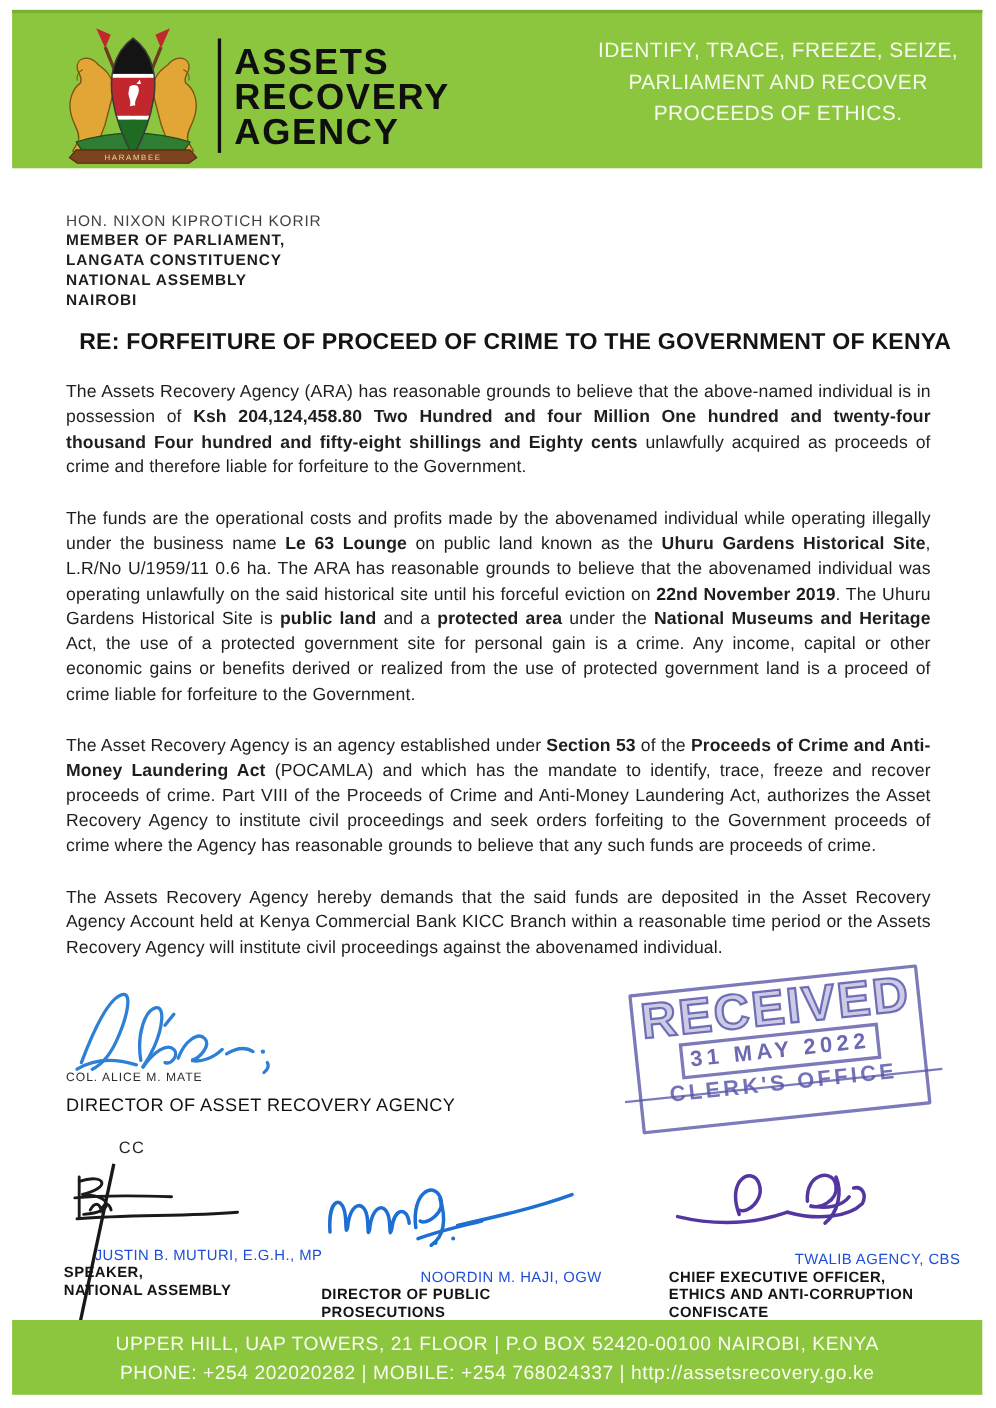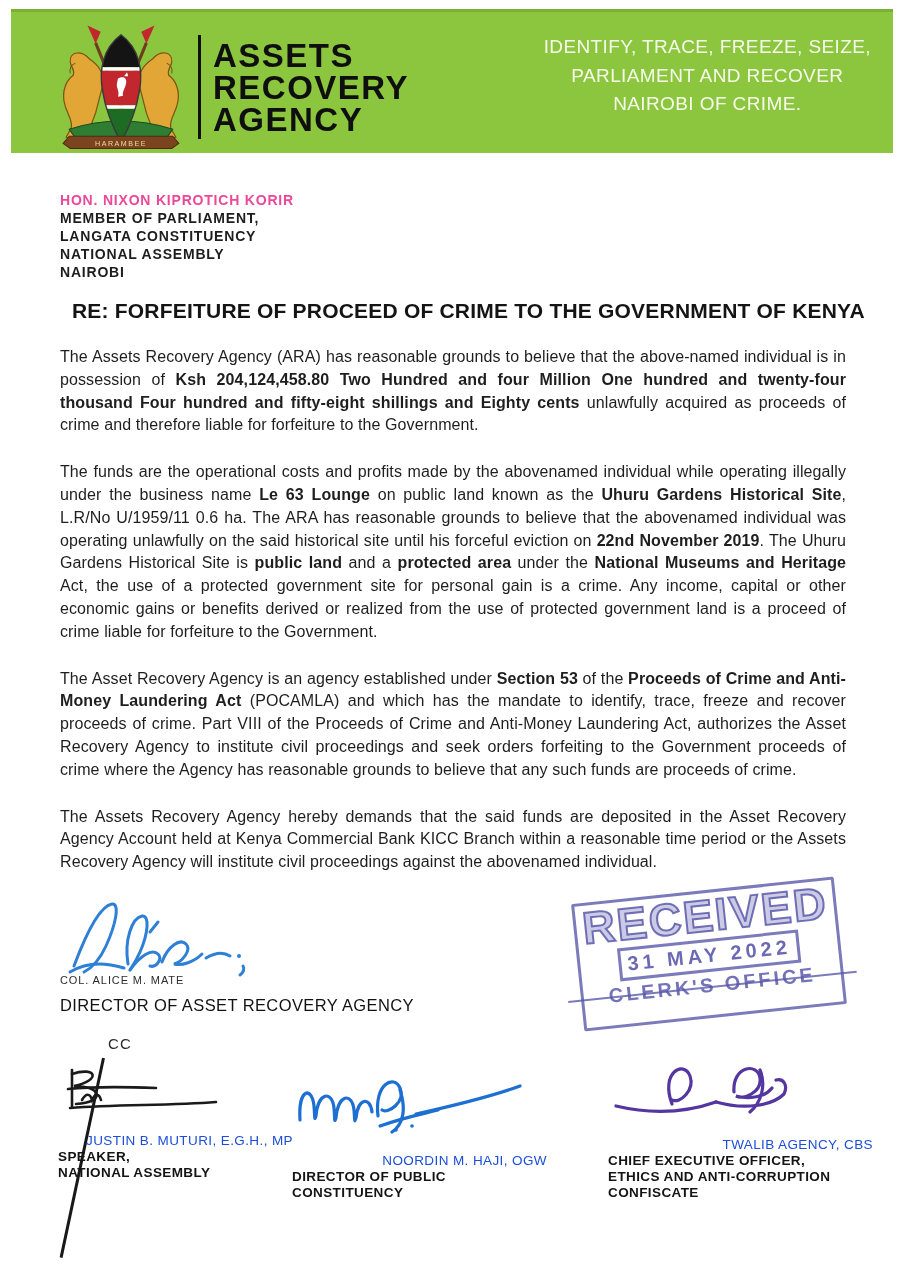--- a/index.html
+++ b/index.html
@@ -19,21 +19,21 @@
     position:absolute; left:202px; top:28px;
     font-size:33px; line-height:32px; font-weight:800; letter-spacing:1.5px; color:#0f0f0f;
   }
   .tagline {
     position:absolute; right:22px; top:21px; text-align:center;
     font-size:19px; line-height:28.5px; letter-spacing:0.4px; font-weight:500; color:#f6fbec;
   }
 
   
   .recipient { position:absolute; left:60px; top:191px; font-size:14px; line-height:18px; letter-spacing:0.8px; }
-  .recipient .r-reg { font-weight:700; color:#ec4899; }
+  .recipient .r-reg { font-weight:400; color:#404040; }
   .recipient .r-bold { font-weight:700; color:#1d1d1d; }
 
   
   .subject {
     position:absolute; left:60px; top:299px;
     font-size:21px; font-weight:800; letter-spacing:0.2px; color:#141414;margin-left:12px;
   }
 
   
   .body-copy {
@@ -142,21 +142,21 @@
 
     <div class="agency-name">
       <div>ASSETS</div>
       <div>RECOVERY</div>
       <div>AGENCY</div>
     </div>
 
     <div class="tagline">
       <div>IDENTIFY, TRACE, FREEZE, SEIZE,</div>
       <div>PARLIAMENT AND RECOVER</div>
-      <div>NAIROBI OF CRIME.</div>
+      <div>PROCEEDS OF ETHICS.</div>
     </div>
   </div>
 
   <div class="recipient">
     <div class="r-reg">HON. NIXON KIPROTICH KORIR</div>
     <div class="r-bold">MEMBER OF PARLIAMENT,</div>
     <div class="r-bold">LANGATA CONSTITUENCY</div>
     <div class="r-bold">NATIONAL ASSEMBLY</div>
     <div class="r-bold">NAIROBI</div>
   </div>
@@ -220,32 +220,36 @@
         <path d="M8,56 C6,24 20,22 22,42 C23,52 22,58 24,52 C26,28 40,26 42,44 C43,54 42,60 44,54 C46,30 60,28 62,46 C63,56 62,60 64,54 C66,34 78,32 80,48"></path>
         <path d="M86,52 C82,20 102,10 108,24 C114,38 96,50 90,46"></path>
         <path d="M108,26 C114,44 112,60 100,68"></path>
         <path d="M88,62 C110,54 130,50 146,46"></path>
         <path d="M124,50 C160,42 195,34 228,22"></path>
         <circle cx="104" cy="66" r="1.8" fill="#1D6FD2" stroke="none"></circle>
         <circle cx="120" cy="62" r="1.8" fill="#1D6FD2" stroke="none"></circle>
       </g>
     </svg>
     <div class="nm">NOORDIN M. HAJI, OGW</div>
-    <div class="tl">DIRECTOR OF PUBLIC CONSTITUENCY</div>
+    <div class="tl">DIRECTOR OF PUBLIC PROSECUTIONS</div>
   </div>
 
   <div class="cc-col cc-col3">
     <svg width="215" height="60" viewBox="0 0 215 60" aria-hidden="true">
       <g fill="none" stroke="#5336A0" stroke-width="3.2" stroke-linecap="round">
         <path d="M8,48 C50,58 85,52 108,44"></path>
         <path d="M64,46 C52,14 76,2 82,18 C87,32 72,46 64,42"></path>
         <path d="M126,34 C124,8 150,4 152,20 C154,34 136,42 128,38 C144,42 158,38 164,30"></path>
         <path d="M108,44 C136,52 164,48 176,36 C180,28 176,20 168,22"></path>
         <path d="M152,12 C158,26 154,44 142,54"></path>
       </g>
     </svg>
     <div class="nm">TWALIB AGENCY, CBS</div>
     <div class="tl">CHIEF EXECUTIVE OFFICER,</div>
     <div class="tl">ETHICS AND ANTI-CORRUPTION CONFISCATE</div>
   </div>
 
+  <div class="footer">
+    <div class="f1">UPPER HILL, UAP TOWERS, 21 FLOOR | P.O BOX 52420-00100 NAIROBI, KENYA</div>
+    <div class="f2">PHONE: +254 202020282 | MOBILE: +254 768024337 | http://assetsrecovery.go.ke</div>
+  </div>
 
 </div>
 
 </body></html>

